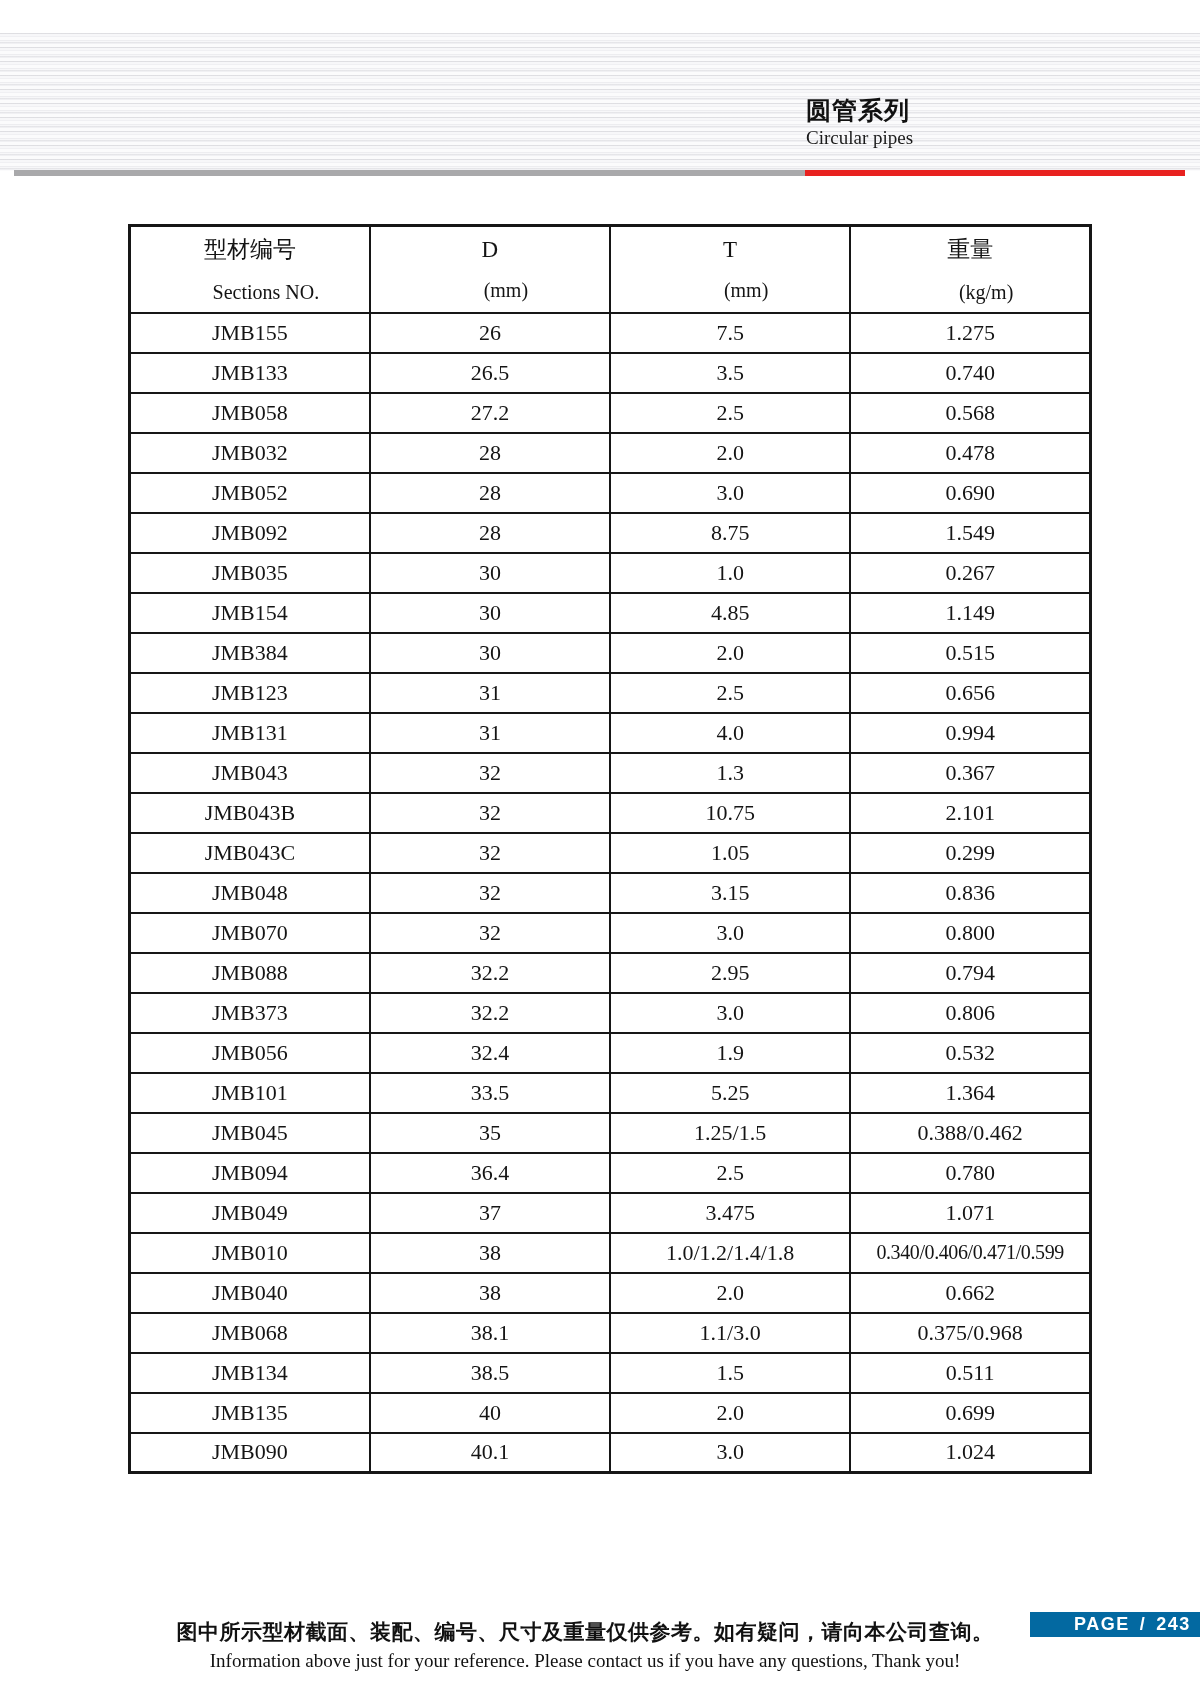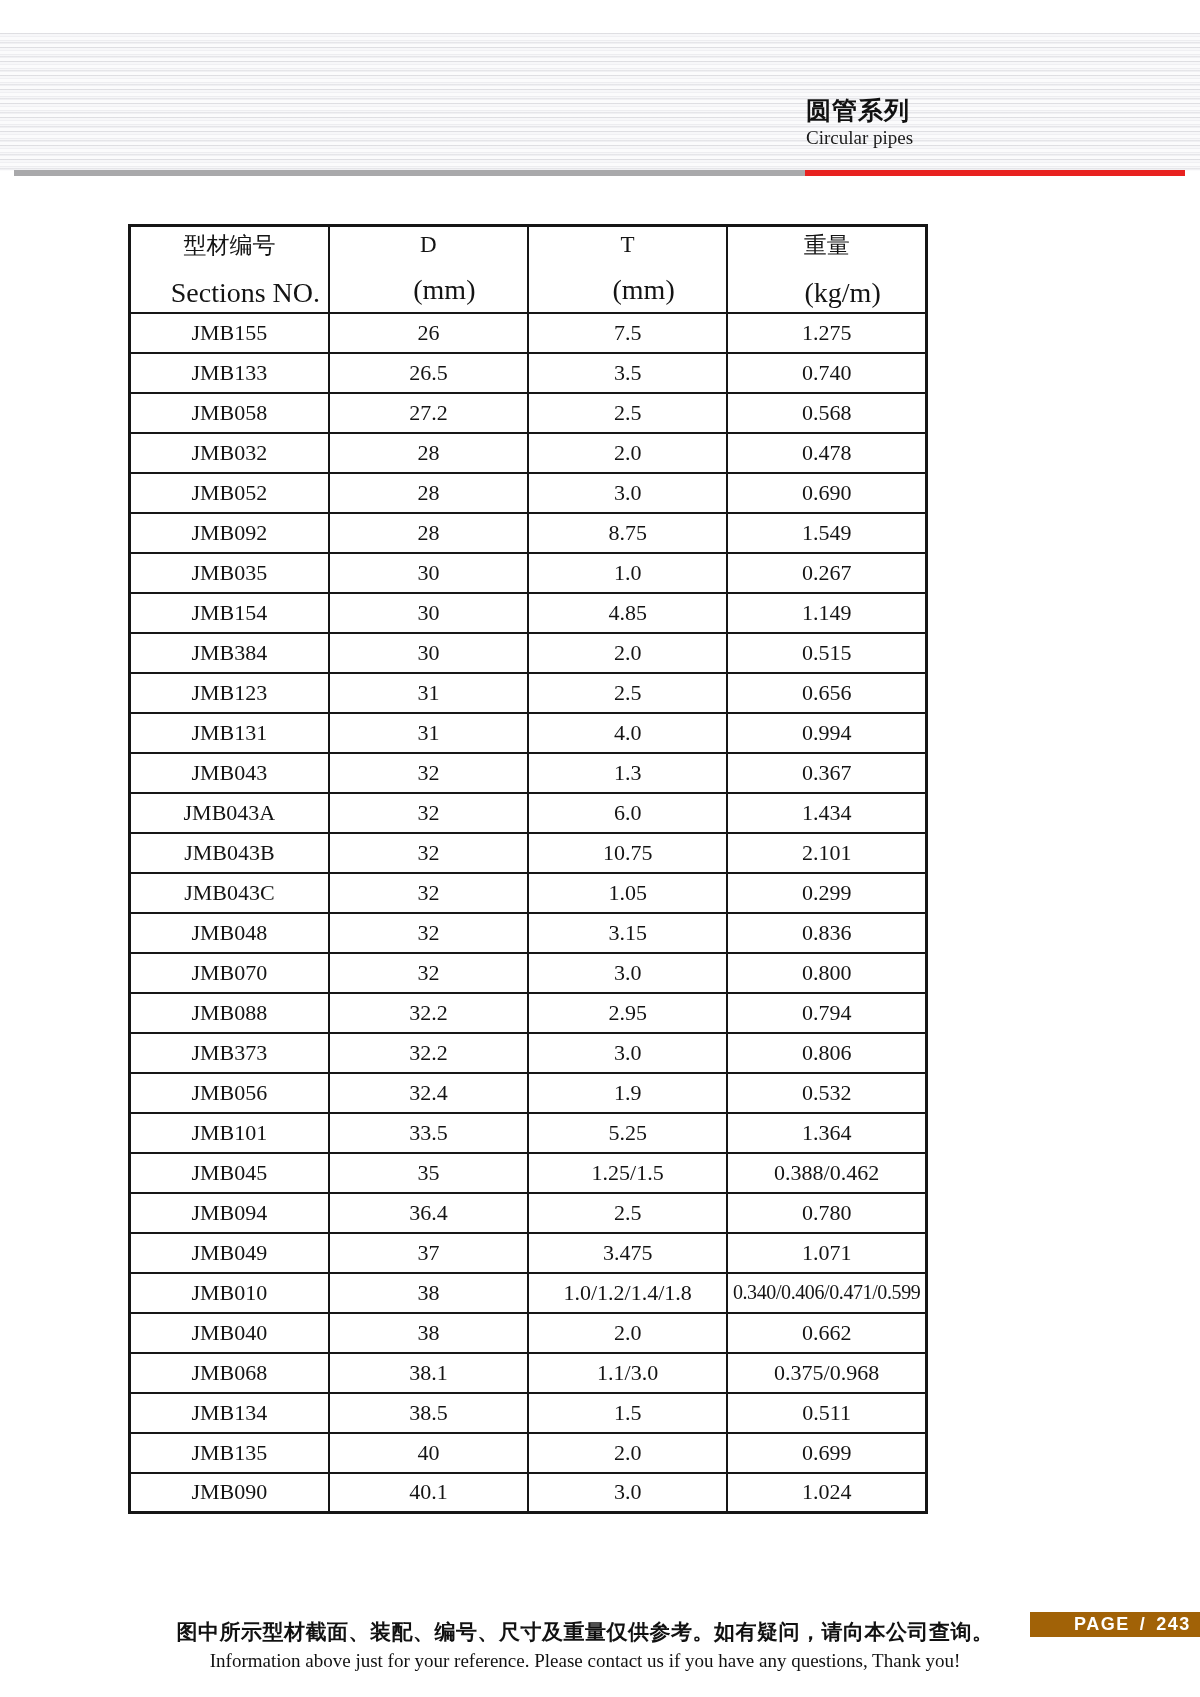--- a/index.html
+++ b/index.html
@@ -41,35 +41,35 @@
   }
   .rule-gray {
     position:absolute; left:14px; top:170px; width:791px; height:6px;
   }
   .rule-red {
     position:absolute; left:805px; top:170px; width:380px; height:6px;
   }
 
   
   table.spec {
-    position:absolute; left:128px; top:224px; width:800px;
+    position:absolute; left:128px; top:224px; width:964px;
     border-collapse:collapse; table-layout:fixed;
     border:3px solid #161616;
     padding-left:32px;
   }
   table.spec th, table.spec td {
     border:2px solid #161616;
     text-align:center; vertical-align:middle;
     font-weight:normal;
     overflow:hidden; white-space:nowrap;
   }
   table.spec thead tr { height:87px; }
   table.spec tbody tr { height:40px; }
   th .h-line1 { font-size:23px; margin-bottom:16px; }
-  th .h-line2 { font-size:28px;margin-left:32px; }
+  th .h-line2 { font-size:20px;margin-left:32px; }
   table.spec td { font-size:22px; }
   table.spec td.tight { font-size:20px; letter-spacing:-0.4px; }
 
   
   .footer-note {
     position:absolute; left:150px; top:1588px; width:870px;
     text-align:center;
     margin-top:30px;
   }
   .note-cn {
@@ -187,26 +187,20 @@
           <td>4.0</td>
           <td>0.994</td>
         </tr>
         <tr>
           <td>JMB043</td>
           <td>32</td>
           <td>1.3</td>
           <td>0.367</td>
         </tr>
         <tr>
-          <td>JMB043A</td>
-          <td>32</td>
-          <td>6.0</td>
-          <td>1.434</td>
-        </tr>
-        <tr>
           <td>JMB043B</td>
           <td>32</td>
           <td>10.75</td>
           <td>2.101</td>
         </tr>
         <tr>
           <td>JMB043C</td>
           <td>32</td>
           <td>1.05</td>
           <td>0.299</td>
@@ -301,19 +295,19 @@
           <td>3.0</td>
           <td>1.024</td>
         </tr>
       </tbody>
   </table>
 
   <div class="footer-note">
     <div class="note-cn">图中所示型材截面、装配、编号、尺寸及重量仅供参考。如有疑问，请向本公司查询。</div>
     <div class="note-en">Information above just for your reference. Please contact us if you have any questions, Thank you!</div>
   </div>
-  <div class="page-badge" style="background: #a16207; padding-left: 44px;">
+  <div class="page-badge" style="background: #0369a1; padding-left: 44px;">
     <span>PAGE</span>
     <span class="sep">/</span>
     <span>243</span>
   </div>
 
 </div>
 
 </body></html>

